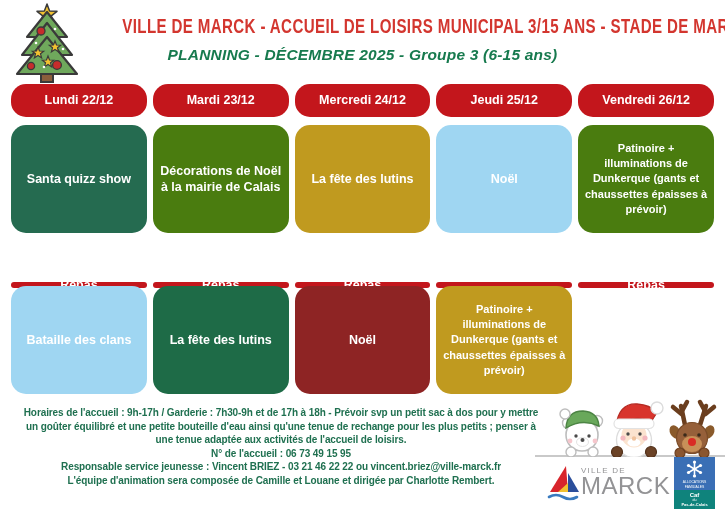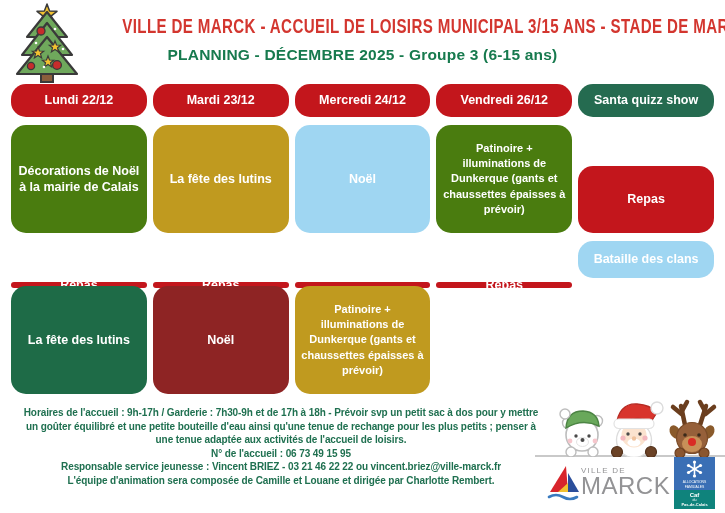--- a/index.html
+++ b/index.html
@@ -8,21 +8,21 @@
     background:#ffffff;
     font-family:"Liberation Sans", sans-serif;
   }
   
   .tree{position:absolute;left:11px;top:3px;width:72px;height:82px;}
   .titles{position:absolute;left:0;top:14px;width:725px;text-align:center;}
   .title{
     display:inline-block;font-size:21px;font-weight:bold;white-space:nowrap;
     letter-spacing:.5px;transform:scaleX(.72);transform-origin:center;
   }
-  .subtitle{margin-top:8px;font-size:15.5px;font-weight:bold;letter-spacing:.2px;}
+  .subtitle{margin-top:8px;font-size:15.5px;font-weight:bold;letter-spacing:.2px;font-style:italic;}
   
   .grid{
     position:absolute;left:11px;top:84px;width:703px;
     display:grid;grid-template-columns:repeat(5,1fr);
     grid-template-rows:33px 108px 37px 108px;
     column-gap:6px;row-gap:8px;
   }
   .cell{
     display:flex;align-items:center;justify-content:center;text-align:center;
     color:#ffffff;font-weight:bold;padding:3px 5px;line-height:1.3;box-sizing:border-box;border-radius:15px;
@@ -71,20 +71,21 @@
 
 <div class="titles">
   <div class="title" style="color: rgb(211, 54, 47);">VILLE DE MARCK - ACCUEIL DE LOISIRS MUNICIPAL 3/15 ANS - STADE DE MARCK</div>
   <div class="subtitle" style="color: rgb(23, 122, 78);">PLANNING - DÉCEMBRE 2025 - Groupe 3 (6-15 ans)</div>
 </div>
 
 <div class="grid">
   <div class="cell day" style="background: rgb(195, 22, 28);">Lundi 22/12</div>
   <div class="cell day" style="background: rgb(195, 22, 28);">Mardi 23/12</div>
   <div class="cell day" style="background: rgb(195, 22, 28);">Mercredi 24/12</div>
+  <div class="cell day" style="background: rgb(195, 22, 28);">Jeudi 25/12</div>
   <div class="cell day" style="background: rgb(195, 22, 28);">Vendredi 26/12</div>
 
   <div class="cell act" style="background: rgb(37, 107, 80);">Santa quizz show</div>
   <div class="cell act" style="background: rgb(74, 124, 15);">Décorations de Noël à la mairie de Calais</div>
   <div class="cell act" style="background: rgb(192, 154, 31);">La fête des lutins</div>
   <div class="cell act" style="background: rgb(159, 214, 242);">Noël</div>
   <div class="cell act small" style="background: rgb(74, 124, 15);">Patinoire + illuminations de Dunkerque (gants et chaussettes épaisses à prévoir)</div>
 
   <div class="cell repas" style="background: rgb(195, 22, 28);">Repas</div>
   <div class="cell repas" style="background: rgb(195, 22, 28);">Repas</div>

